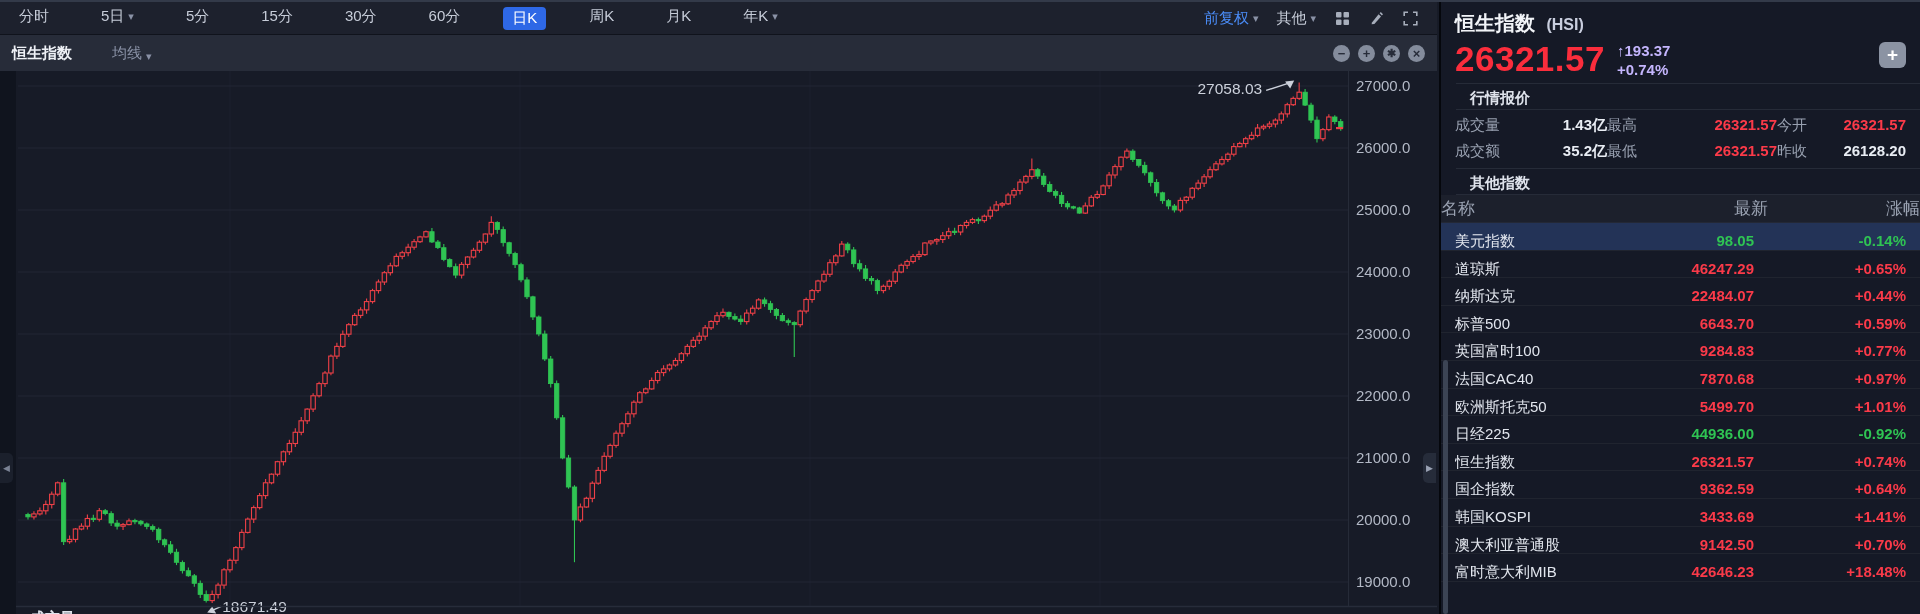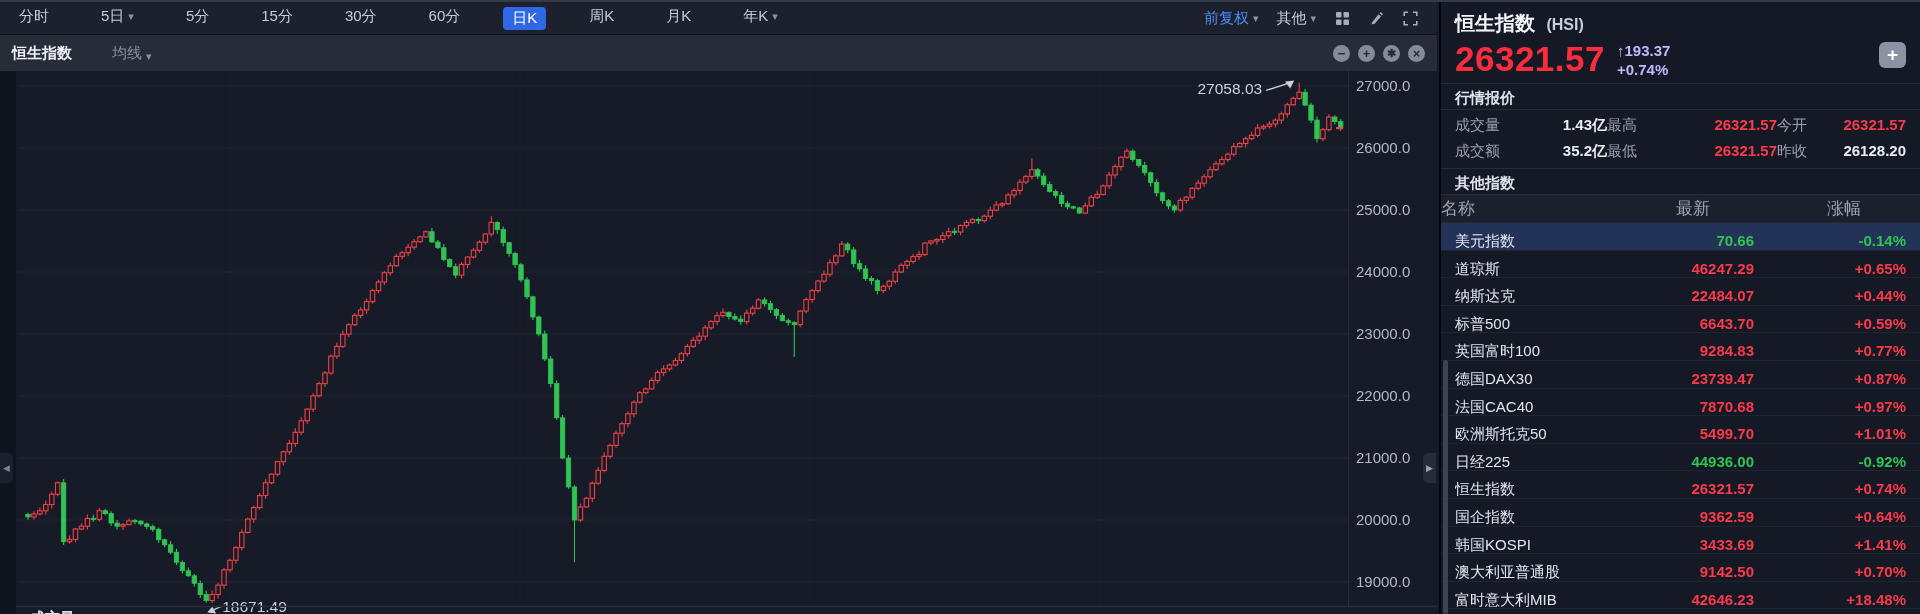--- a/index.html
+++ b/index.html
@@ -51,30 +51,30 @@
   .p-code{font-size:16px;font-weight:bold;color:#c9cede;margin-left:7px;}
   .p-pricerow{display:flex;align-items:flex-start;margin-top:2px;}
   .p-price{font-size:35px;font-weight:bold;color:#fb2d3c;letter-spacing:0.5px;}
   .p-chg{margin-left:12px;margin-top:2px;}
   .p-chg div{font-size:15px;font-weight:bold;color:#c4b5fd;line-height:19px;}
   .add-btn{position:absolute;right:14px;top:40px;width:27px;height:26px;
            background:#8b93a3;border-radius:6px;color:#fff;font-size:19px;
            line-height:25px;text-align:center;font-weight:bold;cursor:pointer;}
   .sec-title{height:27px;line-height:27px;padding:0 14px;font-size:15px;
              font-weight:bold;color:#dfe3ec;border-top:1px solid #262b38;
-             border-bottom:1px solid #262b38;box-sizing:border-box;}
+             border-bottom:1px solid #262b38;box-sizing:border-box;margin-left:15px;}
   .quote{display:grid;grid-template-columns:70px 82px 60px 110px 58px 1fr;
          padding:6px 14px 7px 14px;row-gap:7px;font-size:15px;}
   .q-label{color:#98a0b0;}
   .q-value{text-align:right;font-weight:bold;}
   .white{color:#e9edf4;} .red{color:#fb3a49;} .green{color:#2fc453;}
   .tbl-head{display:grid;grid-template-columns:1fr 150px 152px;height:28px;
             line-height:28px;background:#1c202c;font-size:17px;color:#9aa2b2;
             padding:0 0;border-bottom:1px solid #232836;box-sizing:border-box;}
-  .tbl-head .c2,.tbl-head .c3{text-align:center;}
+  .tbl-head .c2,.tbl-head .c3{text-align:right;}
   .t-row{display:grid;grid-template-columns:1fr 150px 152px;height:27.6px;
          line-height:27.6px;font-size:15px;padding:4px 14px;
          border-bottom:1px solid #20242f;box-sizing:border-box;cursor:pointer;}
   .t-row .c1{color:#e2e6ee;overflow:hidden;white-space:nowrap;}
   .t-row .c2,.t-row .c3{text-align:right;font-weight:bold;}
   .t-row.selected{background:#233357;}
 </style>
 </head>
 <body>
 
@@ -672,21 +672,21 @@
     <div class="sec-title">其他指数</div>
 
     <div class="tbl-head">
       <div class="c1">名称</div>
       <div class="c2">最新</div>
       <div class="c3">涨幅</div>
     </div>
     <div id="indices-rows">
         <div class="t-row selected">
           <div class="c1">美元指数</div>
-          <div class="c2 green">70.66</div>
+          <div class="c2 green">98.05</div>
           <div class="c3 green">-0.14%</div>
         </div>
         <div class="t-row">
           <div class="c1">道琼斯</div>
           <div class="c2 red">46247.29</div>
           <div class="c3 red">+0.65%</div>
         </div>
         <div class="t-row">
           <div class="c1">纳斯达克</div>
           <div class="c2 red">22484.07</div>
@@ -696,25 +696,20 @@
           <div class="c1">标普500</div>
           <div class="c2 red">6643.70</div>
           <div class="c3 red">+0.59%</div>
         </div>
         <div class="t-row">
           <div class="c1">英国富时100</div>
           <div class="c2 red">9284.83</div>
           <div class="c3 red">+0.77%</div>
         </div>
         <div class="t-row">
-          <div class="c1">德国DAX30</div>
-          <div class="c2 red">23739.47</div>
-          <div class="c3 red">+0.87%</div>
-        </div>
-        <div class="t-row">
           <div class="c1">法国CAC40</div>
           <div class="c2 red">7870.68</div>
           <div class="c3 red">+0.97%</div>
         </div>
         <div class="t-row">
           <div class="c1">欧洲斯托克50</div>
           <div class="c2 red">5499.70</div>
           <div class="c3 red">+1.01%</div>
         </div>
         <div class="t-row">

